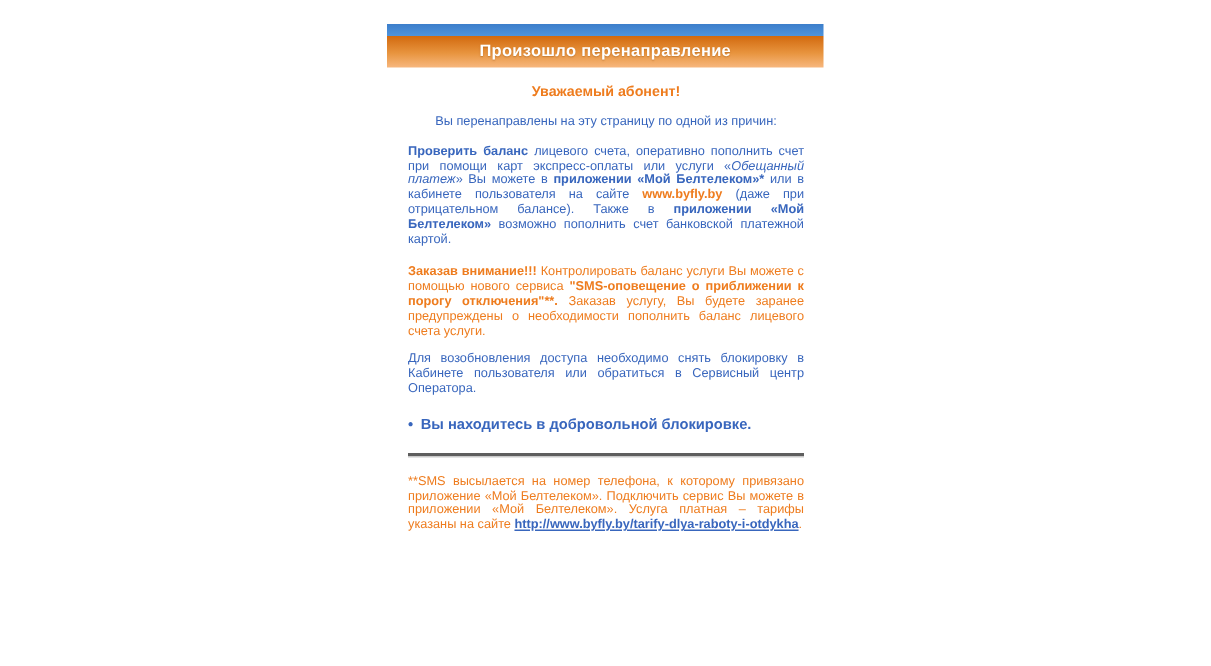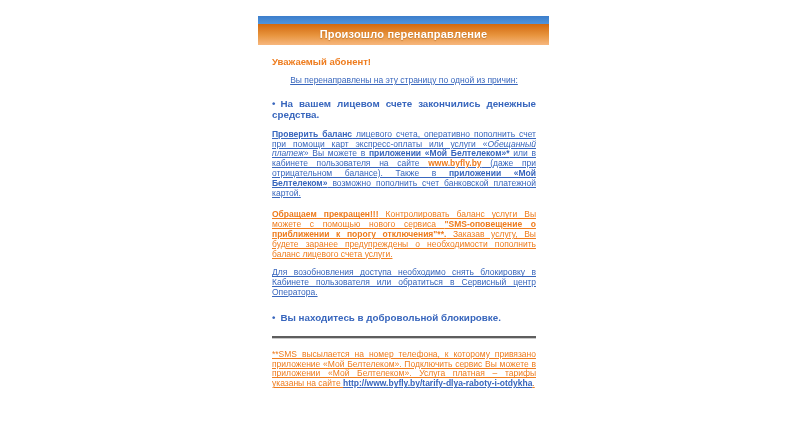--- a/index.html
+++ b/index.html
@@ -35,24 +35,25 @@
     letter-spacing: .2px;
   }
   .content {
     padding: 11px 13px 0 14px;
   }
   p { margin: 0; }
   .blue   { color: #3866bd; }
   .orange { color: #ee7c1e; }
   .center { text-align: center; }
   .just   { text-align: justify; }
-  .small  { font-size: 8.5px; line-height: 9.8px; text-decoration: underline; }
+  .small  { font-size: 8.5px; line-height: 9.8px; }
   .greeting {
     font-size: 9.5px;
     font-weight: bold;
+    text-align: center;
   }
   .intro { margin-top: 9px; }
   .bullet-line {
     font-size: 9.8px;
     line-height: 11px;
     font-weight: bold;
   }
   .bullet { margin-right: 5px; }
   .mt9  { margin-top: 9px; }
   .mt10 { margin-top: 10px; }
@@ -89,27 +90,26 @@
     <div class="header">
       <span>Произошло перенаправление</span>
     </div>
 
     <div class="content">
 
       <p class="greeting orange">Уважаемый абонент!</p>
 
       <p class="blue center small intro">Вы перенаправлены на эту страницу по одной из причин:</p>
 
-      <p class="blue bullet-line just mt12"><span class="bullet">•</span><span>На вашем лицевом счете закончились денежные средства.</span></p>
 
 
 
       <p class="blue small just mt10"><b>Проверить баланс</b><span> лицевого счета, оперативно пополнить счет при помощи карт экспресс-оплаты или услуги «</span><i>Обещанный платеж</i><span>» Вы можете в </span><b>приложении «Мой Белтелеком»*</b><span> или в кабинете пользователя на сайте </span><span class="link-orange">www.byfly.by</span><span> (даже при отрицательном балансе). Также в </span><b>приложении «Мой Белтелеком»</b><span> возможно пополнить счет банковской платежной картой.</span></p>
 
-      <p class="orange small just mt12"><b>Обращаем прекращен!!!</b><span> Контролировать баланс услуги Вы можете с помощью нового сервиса </span><b>"SMS-оповещение о приближении к порогу отключения"**.</b><span> Заказав услугу, Вы будете заранее предупреждены о необходимости пополнить баланс лицевого счета услуги.</span></p>
+      <p class="orange small just mt12"><b>Заказав внимание!!!</b><span> Контролировать баланс услуги Вы можете с помощью нового сервиса </span><b>"SMS-оповещение о приближении к порогу отключения"**.</b><span> Заказав услугу, Вы будете заранее предупреждены о необходимости пополнить баланс лицевого счета услуги.</span></p>
 
       <p class="blue small just mt9">Для возобновления доступа необходимо снять блокировку в Кабинете пользователя или обратиться в Сервисный центр Оператора.</p>
 
       <p class="blue bullet-line mt14"><span class="bullet">•</span><span>Вы находитесь в добровольной блокировке.</span></p>
 
       <hr class="rule">
 
 
       <p class="orange small just mt9"><span>**SMS высылается на номер телефона, к которому привязано приложение «Мой Белтелеком». Подключить сервис Вы можете в приложении «Мой Белтелеком». Услуга платная – тарифы указаны на сайте </span><span class="link-blue">http://www.byfly.by/tarify-dlya-raboty-i-otdykha</span><span>.</span></p>
 

